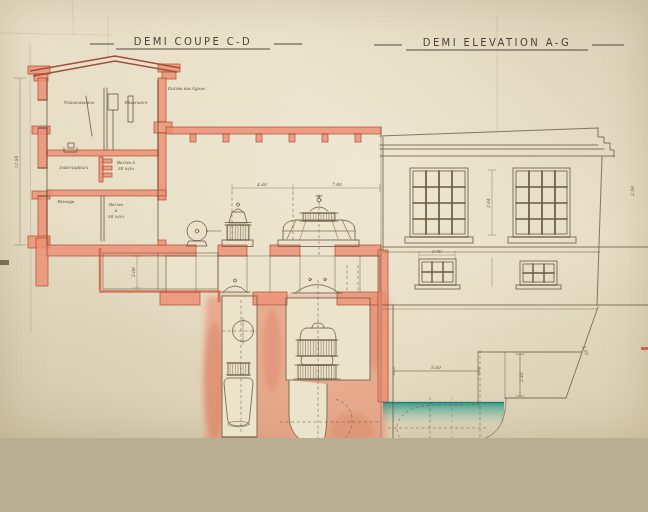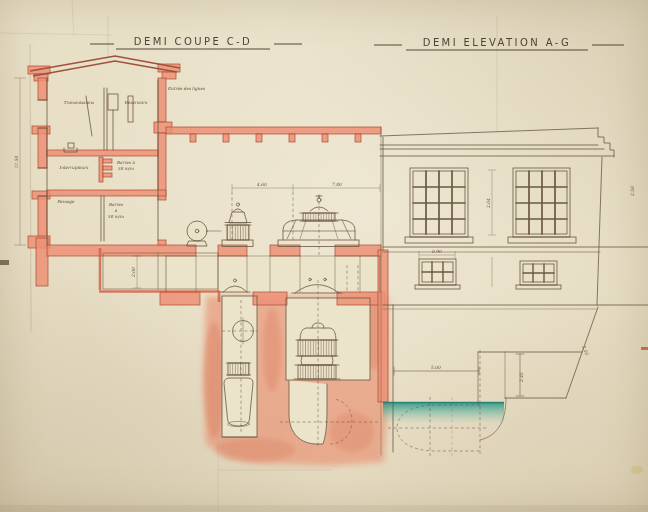--- a/index.html
+++ b/index.html
@@ -1,17 +1,17 @@
 <!DOCTYPE html>
 <html><head>
 <meta charset="utf-8">
 <style>
   html,body{margin:0;padding:0;background:#b9ad92;}
   .sheet{
-    position:relative;width:648px;height:512px;overflow:hidden;
+    position:relative;width:648px;height:438px;overflow:hidden;
     background:
       radial-gradient(ellipse at 55% 40%, rgba(255,252,240,.30), rgba(255,252,240,0) 62%),
       radial-gradient(ellipse at 0% 105%, rgba(130,110,70,.20), rgba(130,110,70,0) 38%),
       radial-gradient(ellipse at 102% -5%, rgba(140,120,80,.16), rgba(140,120,80,0) 42%),
       radial-gradient(ellipse at 100% 100%, rgba(150,125,80,.14), rgba(150,125,80,0) 35%),
       linear-gradient(#e9e0c8,#e5dbc1);
     box-shadow: inset 0 0 46px rgba(115,95,55,.22);
     font-family:"DejaVu Sans", sans-serif;
   }
   svg{position:absolute;left:0;top:0;}

